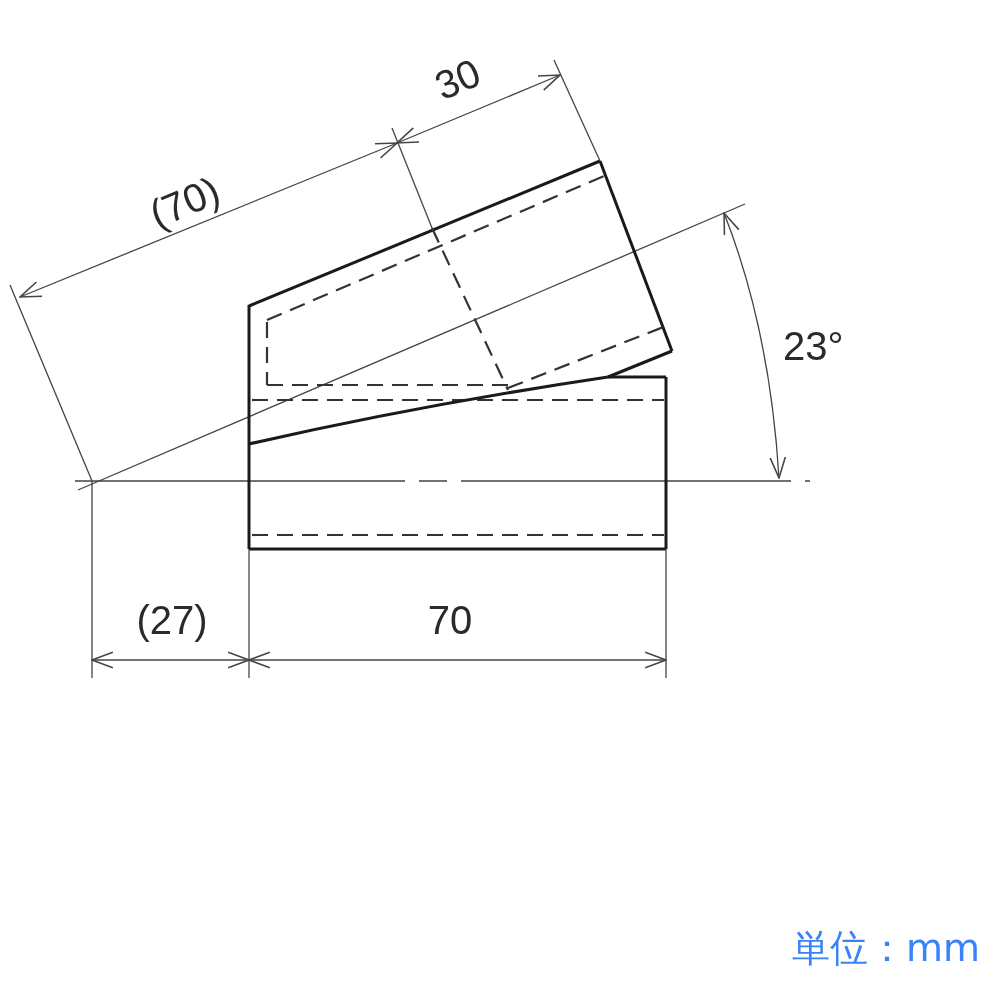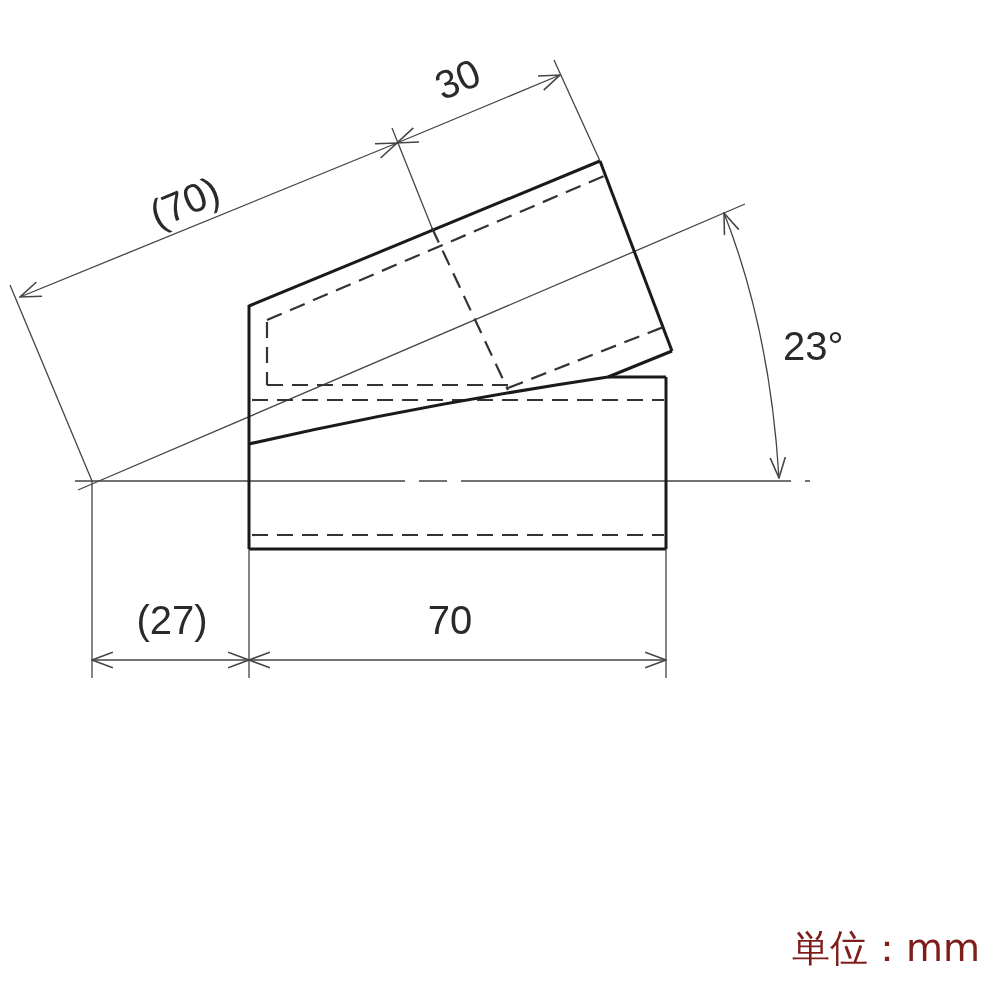--- a/index.html
+++ b/index.html
@@ -3,21 +3,21 @@
 <meta charset="utf-8">
 <style>
   html, body { margin: 0; padding: 0; background: #ffffff; }
   body { width: 1000px; height: 1000px; overflow: hidden; position: relative; }
   svg { position: absolute; left: 0; top: 0; }
   .thick { stroke: #1a1a1a; stroke-width: 3; fill: none; stroke-linejoin: miter; }
   .hidden { stroke: #333; stroke-width: 2.2; fill: none; stroke-dasharray: 16 9; }
   .thin { stroke: #444; stroke-width: 1.3; fill: none; }
   .center { stroke: #444; stroke-width: 1.3; fill: none; stroke-dasharray: 330 14 28 14; }
   .dimtext { font-family: "Liberation Sans", sans-serif; font-size: 40px; fill: #2a2a2a; }
-  .unit { position: absolute; left: 792px; top: 923px; font-family: "DejaVu Sans", sans-serif; font-size: 38px; color: #7f1d1d; white-space: nowrap; }
+  .unit { position: absolute; left: 792px; top: 923px; font-family: "DejaVu Sans", sans-serif; font-size: 38px; color: #3b82f6; white-space: nowrap; }
 </style>
 </head>
 <body>
 
 <svg width="1000" height="1000" viewBox="0 0 1000 1000">
   <defs>
     <marker id="arr" viewBox="0 0 20 20" refX="19" refY="10" markerWidth="22" markerHeight="22" orient="auto-start-reverse" markerUnits="userSpaceOnUse">
       <path d="M0,3 L19,10 L0,17" fill="none" stroke="#444" stroke-width="1.4"></path>
     </marker>
   </defs>

